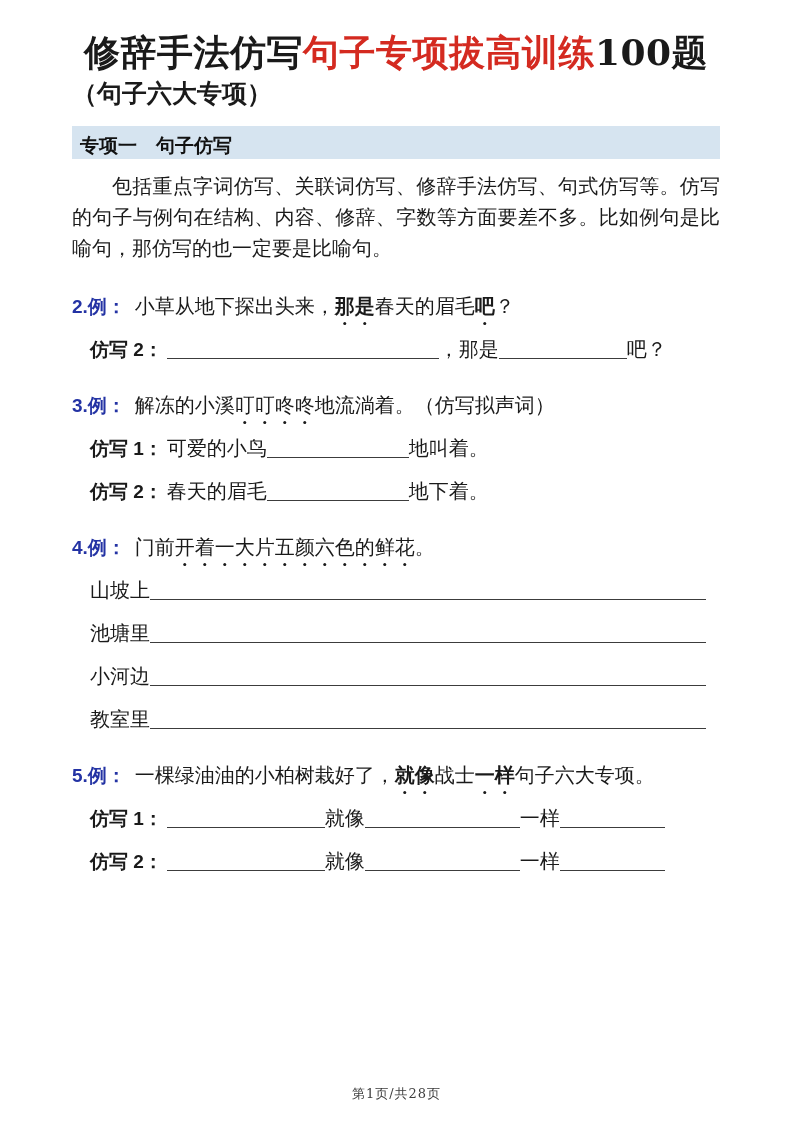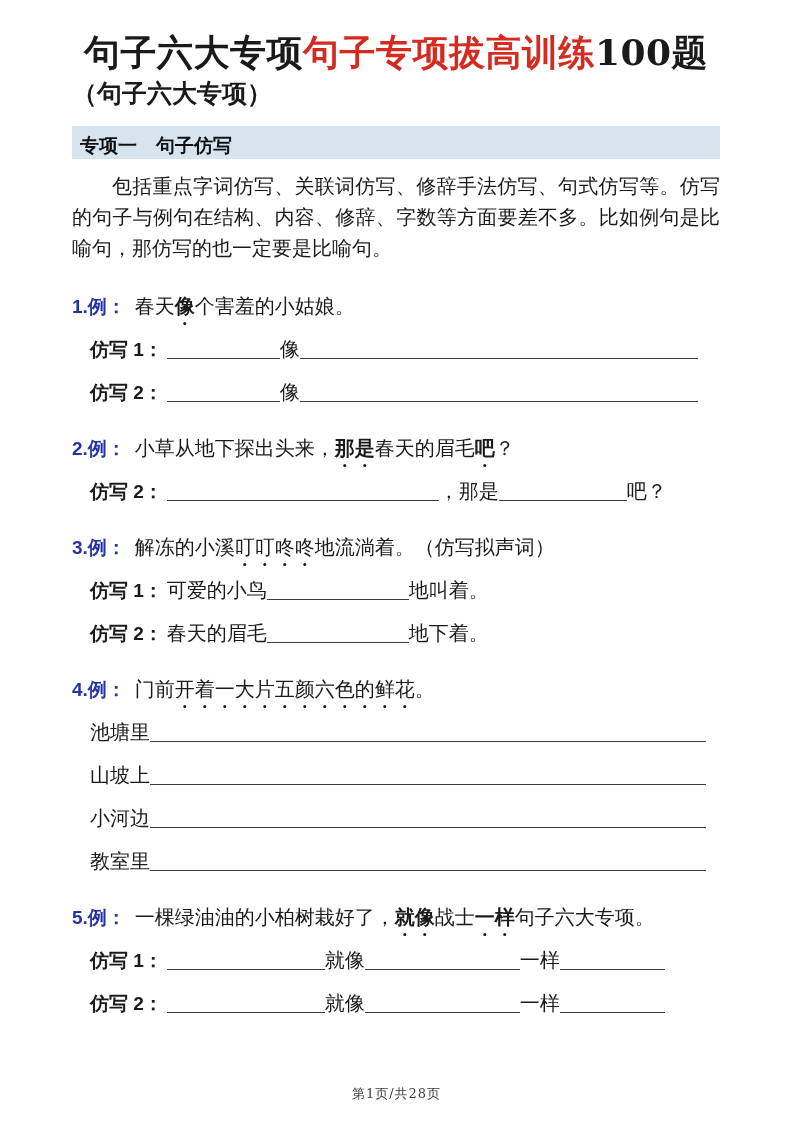--- a/index.html
+++ b/index.html
@@ -66,47 +66,42 @@
   }
   .footer{
     position:absolute;left:0;right:0;bottom:18px;
     text-align:center;font-size:13px;color:#3d3d3d;letter-spacing:1px;
   }
 </style>
 </head>
 <body>
 
 <div class="title">
-  <span>句子六大专项</span><span class="red">句子专项拔高训练</span><span>100题</span>
+  <span>修辞手法仿写</span><span class="red">句子专项拔高训练</span><span>100题</span>
 </div>
 <div class="subtitle">（句子六大专项）</div>
 
 <div class="section-bar">专项一　句子仿写</div>
 
 <div class="intro">包括重点字词仿写、关联词仿写、修辞手法仿写、句式仿写等。仿写的句子与例句在结构、内容、修辞、字数等方面要差不多。比如例句是比喻句，那仿写的也一定要是比喻句。</div>
 
 <div id="items">
-    <div class="item">
-      <div class="example"><span class="qnum">1.例：</span><span class="seg">春天</span><span class="seg b"><span class="dotchar">像</span></span><span class="seg">个害羞的小姑娘。</span></div>
-      <div class="row"><span class="rlabel">仿写 1：</span><span class="blank" style="width: 113px;"></span><span class="rtext">像</span><span class="blank" style="width: 398px;"></span></div>
-      <div class="row"><span class="rlabel">仿写 2：</span><span class="blank" style="width: 113px;"></span><span class="rtext">像</span><span class="blank" style="width: 398px;"></span></div>
-    </div>
     <div class="item">
       <div class="example"><span class="qnum">2.例：</span><span class="seg">小草从地下探出头来，</span><span class="seg b"><span class="dotchar">那</span><span class="dotchar">是</span></span><span class="seg">春天的眉毛</span><span class="seg b"><span class="dotchar">吧</span></span><span class="seg">？</span></div>
       <div class="row"><span class="rlabel">仿写 2：</span><span class="blank" style="width: 272px;"></span><span class="rtext">，那是</span><span class="blank" style="width: 128px;"></span><span class="rtext">吧？</span></div>
     </div>
     <div class="item">
       <div class="example"><span class="qnum">3.例：</span><span class="seg">解冻的小溪</span><span class="seg"><span class="dotchar">叮</span><span class="dotchar">叮</span><span class="dotchar">咚</span><span class="dotchar">咚</span></span><span class="seg">地流淌着。（仿写拟声词）</span></div>
       <div class="row"><span class="rlabel">仿写 1：</span><span class="rtext">可爱的小鸟</span><span class="blank" style="width: 142px;"></span><span class="rtext">地叫着。</span></div>
       <div class="row"><span class="rlabel">仿写 2：</span><span class="rtext">春天的眉毛</span><span class="blank" style="width: 142px;"></span><span class="rtext">地下着。</span></div>
     </div>
     <div class="item">
       <div class="example"><span class="qnum">4.例：</span><span class="seg">门前</span><span class="seg"><span class="dotchar">开</span><span class="dotchar">着</span><span class="dotchar">一</span><span class="dotchar">大</span><span class="dotchar">片</span><span class="dotchar">五</span><span class="dotchar">颜</span><span class="dotchar">六</span><span class="dotchar">色</span><span class="dotchar">的</span><span class="dotchar">鲜</span><span class="dotchar">花</span></span><span class="seg">。</span></div>
+      <div class="row"><span class="plabel">山坡上</span><span class="blank" style="width: 556px;"></span></div>
       <div class="row"><span class="plabel">池塘里</span><span class="blank" style="width: 556px;"></span></div>
-      <div class="row"><span class="plabel">山坡上</span><span class="blank" style="width: 556px;"></span></div>
       <div class="row"><span class="plabel">小河边</span><span class="blank" style="width: 556px;"></span></div>
       <div class="row"><span class="plabel">教室里</span><span class="blank" style="width: 556px;"></span></div>
     </div>
     <div class="item">
       <div class="example"><span class="qnum">5.例：</span><span class="seg">一棵绿油油的小柏树栽好了，</span><span class="seg b"><span class="dotchar">就</span><span class="dotchar">像</span></span><span class="seg">战士</span><span class="seg b"><span class="dotchar">一</span><span class="dotchar">样</span></span><span class="seg">句子六大专项。</span></div>
       <div class="row"><span class="rlabel">仿写 1：</span><span class="blank" style="width: 158px;"></span><span class="rtext">就像</span><span class="blank" style="width: 155px;"></span><span class="rtext">一样</span><span class="blank" style="width: 105px;"></span></div>
       <div class="row"><span class="rlabel">仿写 2：</span><span class="blank" style="width: 158px;"></span><span class="rtext">就像</span><span class="blank" style="width: 155px;"></span><span class="rtext">一样</span><span class="blank" style="width: 105px;"></span></div>
     </div>
   </div>
 

